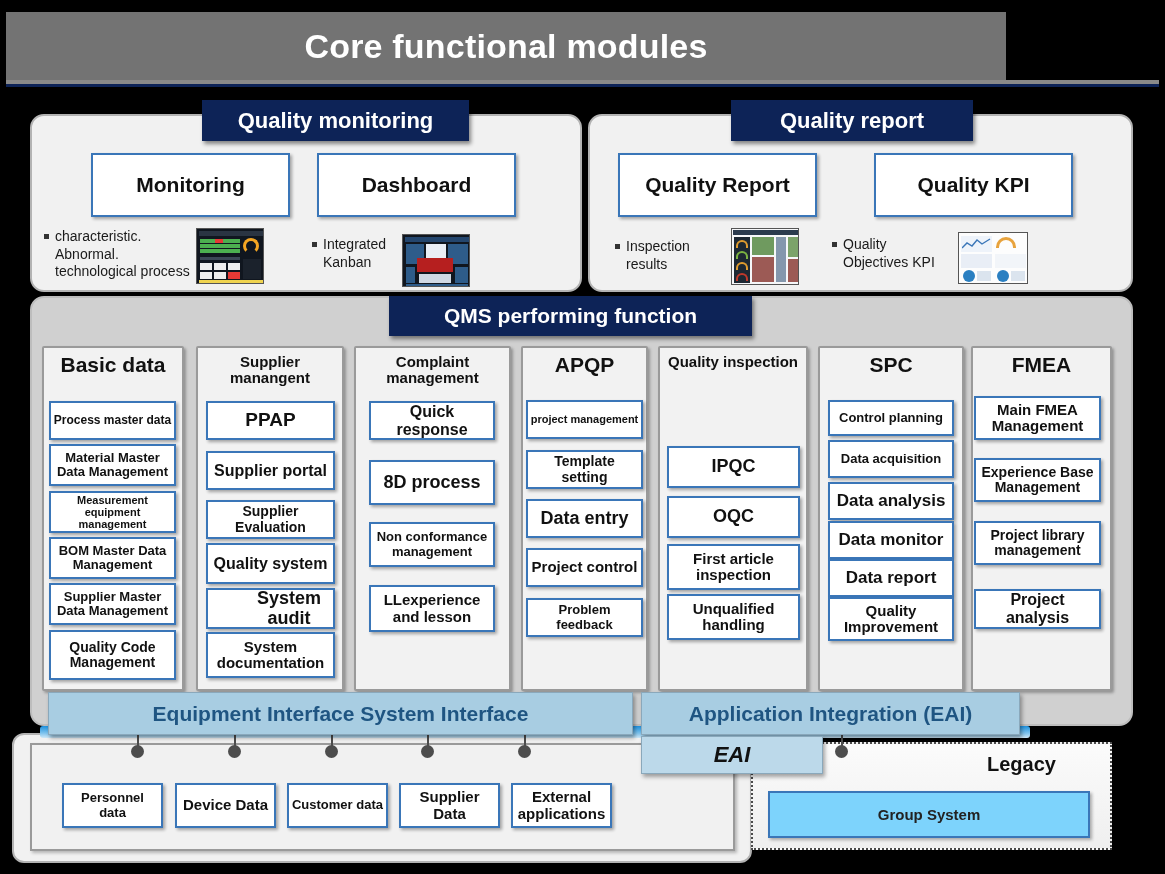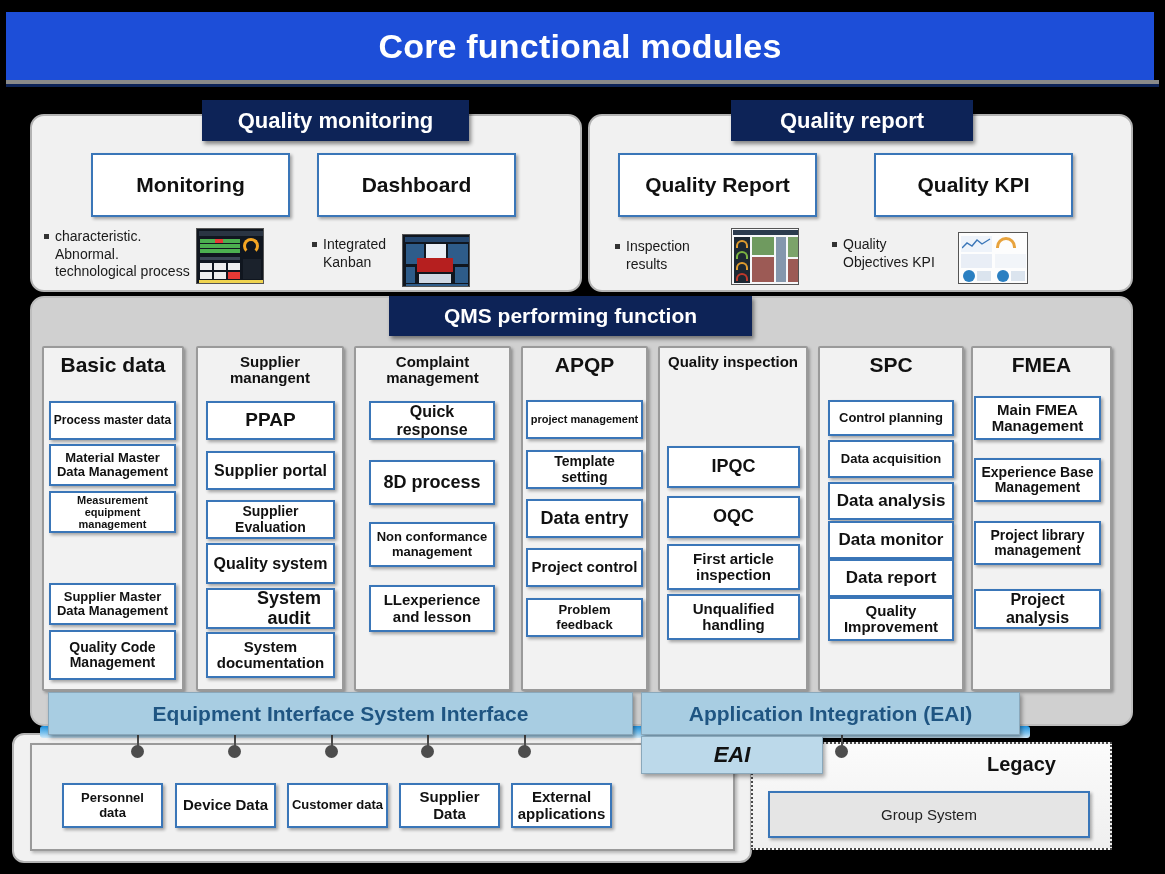--- a/index.html
+++ b/index.html
@@ -6,22 +6,22 @@
   html, body {
     width: 1165px; height: 874px;
     background: #000000;
     font-family: "Liberation Sans", sans-serif;
     overflow: hidden;
   }
   #stage { position: relative; width: 1165px; height: 874px; background: #000; }
 
   
   .title-bar {
-    position: absolute; left: 6px; top: 12px; width: 1148px; height: 68px;
-    background: #1d4ed8;
+    position: absolute; left: 6px; top: 12px; width: 1000px; height: 68px;
+    background: #737373;
     display: flex; align-items: center; justify-content: center;
   }
   .title-bar .title-text {
     color: #ffffff; font-size: 34px; font-weight: bold; letter-spacing: .2px;
   }
   .title-underline {
     position: absolute; left: 6px; top: 80px; width: 1153px; height: 4px;
     background: #8a8a8a;
   }
   .title-underline2 {
@@ -123,23 +123,23 @@
   .legacy-box {
     position: absolute;
     background: linear-gradient(180deg,#fbfbfb,#efefef);
     border: 2px dotted #4a4a4a;
     box-shadow: 2px 3px 4px rgba(0,0,0,.35);
   }
   .legacy-title {
     position: absolute; font-weight: bold; color: #111; font-size: 20px;
   }
   .lightbluebox {
-    position: absolute; background: #e5e5e5; border: 2px solid #3a76b8;
+    position: absolute; background: #7dd3fc; border: 2px solid #3a76b8;
     display: flex; align-items: center; justify-content: center;
-    font-weight: normal; color: #222;
+    font-weight: bold; color: #222;
     box-shadow: 2px 2px 3px rgba(0,0,0,.30);
   }
 </style>
 </head>
 <body>
 
 <div id="stage">
 
   <div class="title-bar">
     <span class="title-text">Core functional modules</span>
@@ -275,20 +275,23 @@
   </div>
   <div class="bluebox" style="left:49px; top:401px; width:127px; height:39px; font-size:12px;">
       <span>Process master data</span>
     </div>
   <div class="bluebox" style="left:49px; top:444px; width:127px; height:42px; font-size:13px;">
       <span>Material Master Data Management</span>
     </div>
   <div class="bluebox" style="left:49px; top:491px; width:127px; height:42px; font-size:11px;">
       <span>Measurement equipment management</span>
     </div>
+  <div class="bluebox" style="left:49px; top:537px; width:127px; height:42px; font-size:13px;">
+      <span>BOM Master Data Management</span>
+    </div>
   <div class="bluebox" style="left:49px; top:583px; width:127px; height:42px; font-size:13px;">
       <span>Supplier Master Data Management</span>
     </div>
   <div class="bluebox" style="left:49px; top:630px; width:127px; height:50px; font-size:14px;">
       <span>Quality Code Management</span>
     </div>
 
   <div class="col" style="left:196px; top:346px; width:148px; height:345px;">
     <div class="col-title" style="font-size:15px;">Supplier manangent</div>
   </div>

